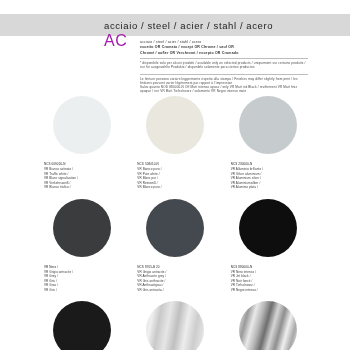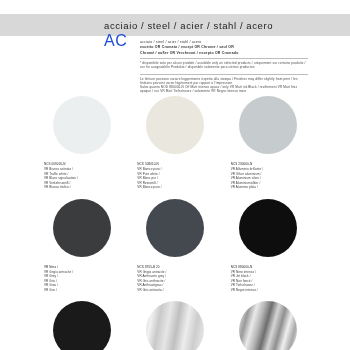--- a/index.html
+++ b/index.html
@@ -30,21 +30,21 @@
     margin-left:104px;
     font-size:9.5px;
     letter-spacing:0.6px;
     color:#1d1d1d;
   }
   .ac-logo{
     position:absolute;
     left:104px;top:33px;
     font-size:16px;
     letter-spacing:0.5px;
-    color:#1d4ed8;
+    color:#a21caf;
     line-height:1;
   }
   .intro-sub{
     position:absolute;
     left:140px;top:33px;
     width:170px;
   }
   .intro-sub div{
     font-size:3.5px;
     line-height:1.5;

